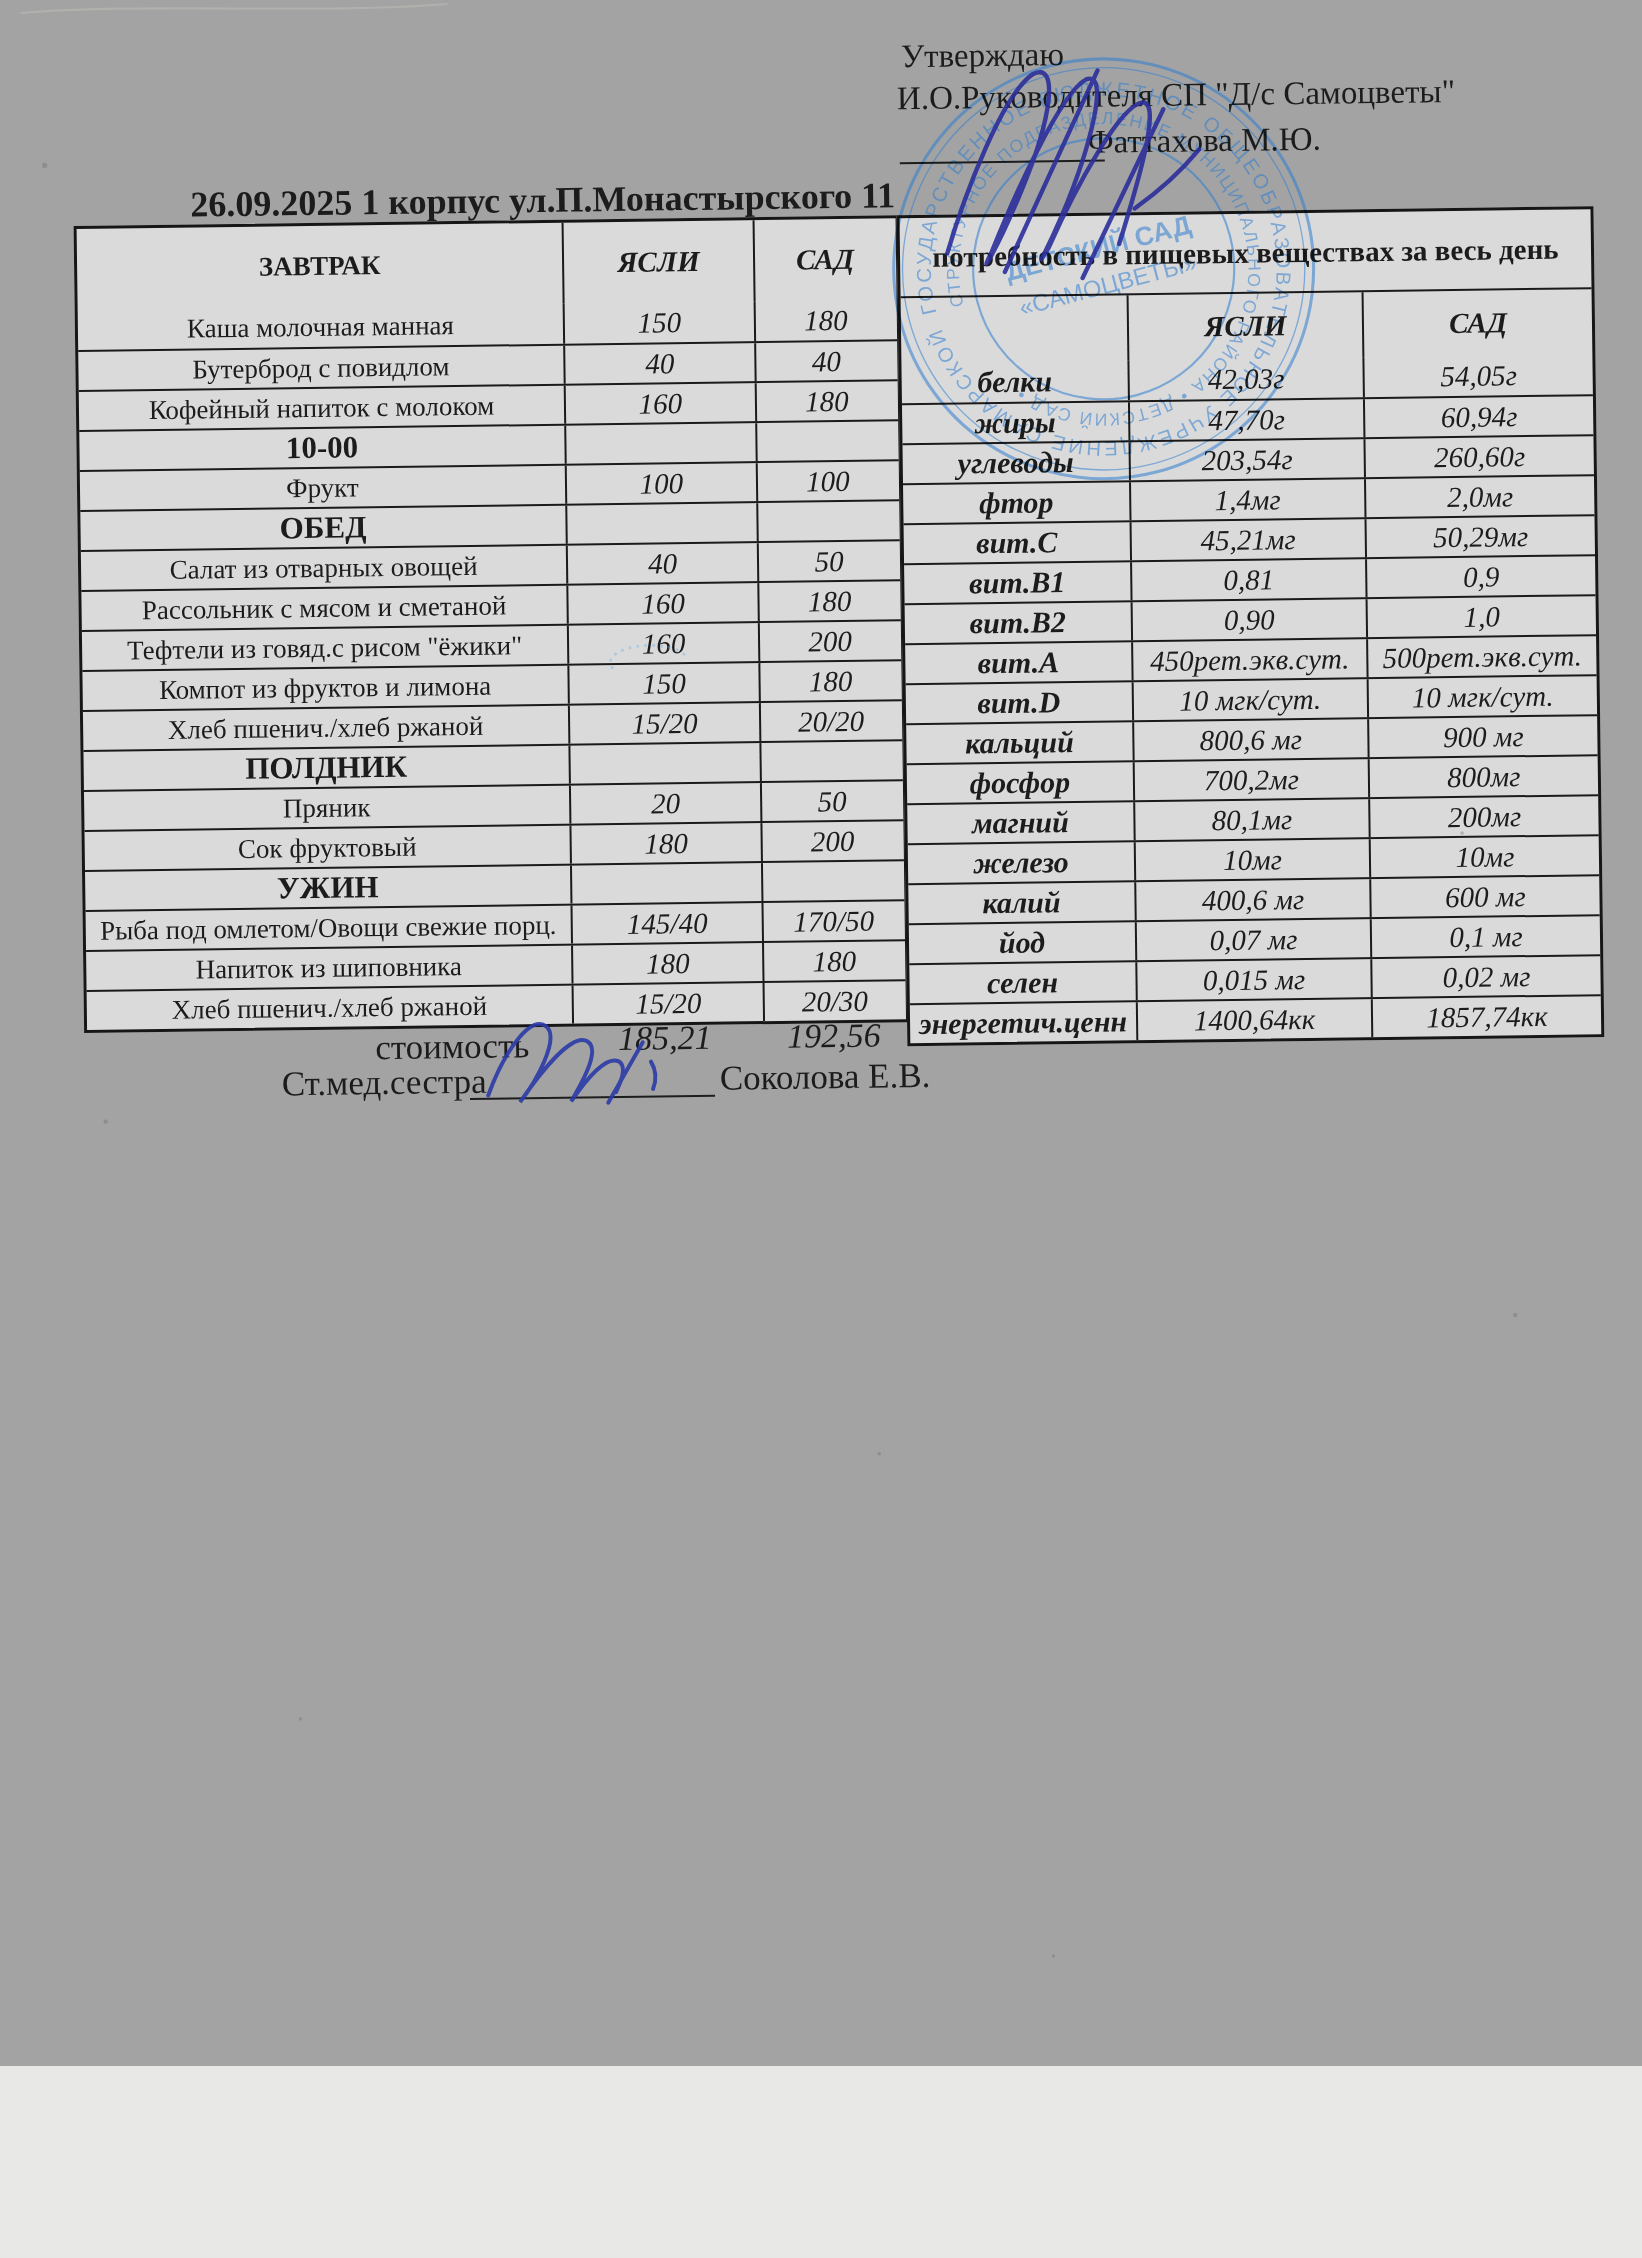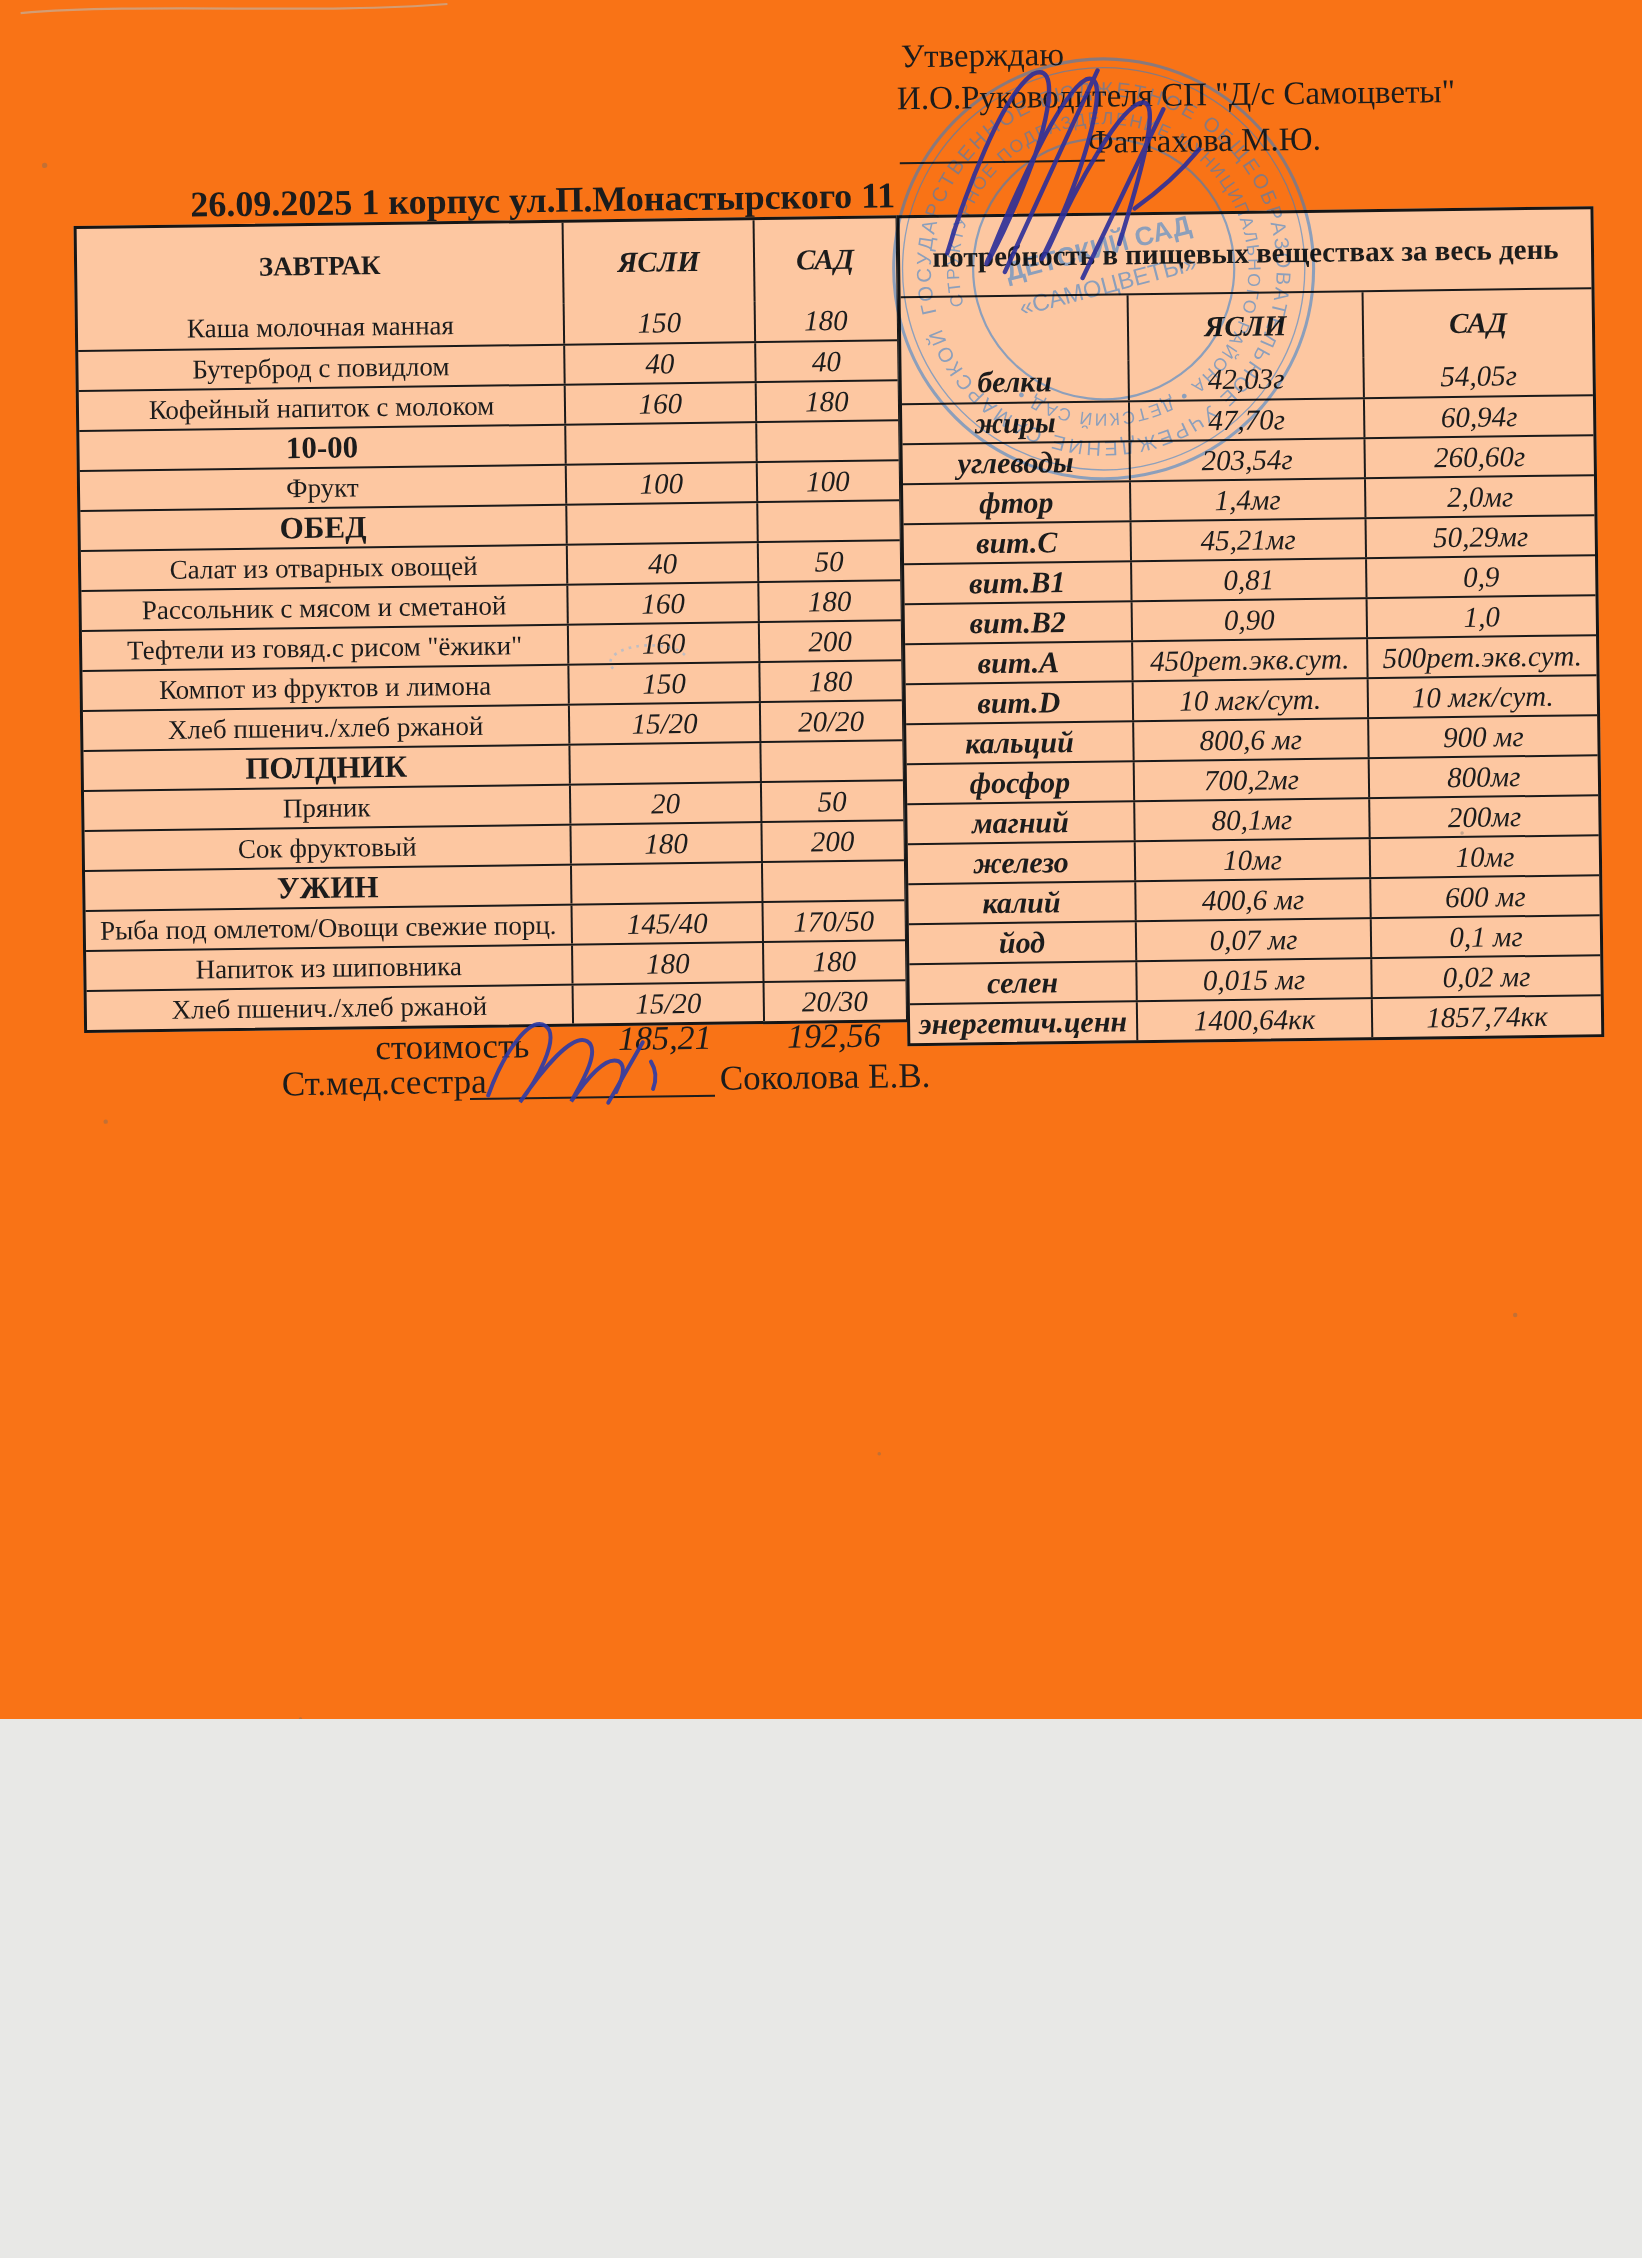--- a/index.html
+++ b/index.html
@@ -1,18 +1,18 @@
 <!DOCTYPE html>
 <html style="font-size:14px"><head>
 <meta charset="utf-8">
 <style>
   html,body{margin:0;padding:0;background:#e8e8e6;}
   .page{
-    position:relative;width:1643px;height:1719px;margin:0 auto;
-    background:#f97316;overflow:hidden;
+    position:relative;width:1643px;height:2066px;margin:0 auto;
+    background:#a3a3a3;overflow:hidden;
     font-family:"Liberation Serif","DejaVu Serif",serif;
     color:#1c1c1c;
   }
   .content{position:absolute;inset:0;transform:rotate(-0.75deg);transform-origin:84px 1023px;}
 
   
   .approval{position:absolute;left:909px;top:46px;font-size:33px;line-height:42px;}
   .approval .l1{position:absolute;left:4.4px;top:0;white-space:nowrap;}
   .approval .l2{position:absolute;left:0;top:42px;white-space:nowrap;}
   .approval .l3{position:absolute;left:190px;top:88px;white-space:nowrap;}

